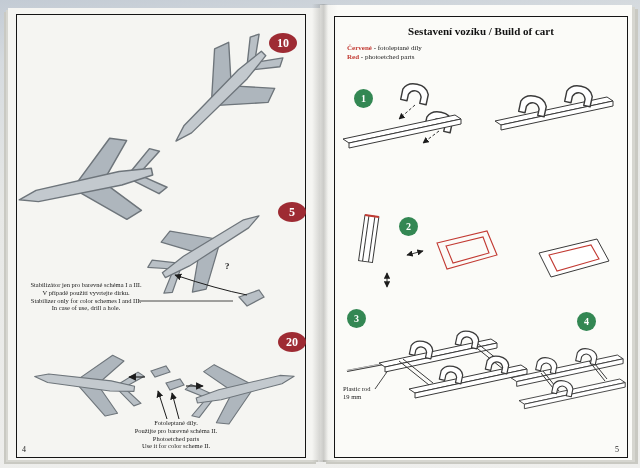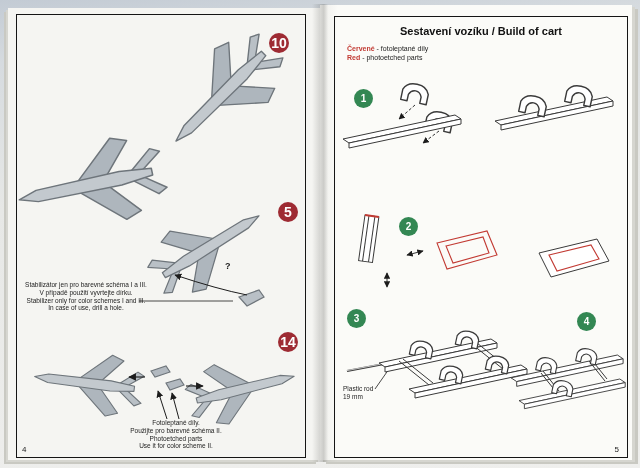--- a/index.html
+++ b/index.html
@@ -6,27 +6,27 @@
   body{font-family:"Liberation Sans", sans-serif; background:#9aa0a6;}
   .photo{position:relative;width:640px;height:468px;overflow:hidden;
     background:linear-gradient(175deg,#c3cbd4 0%,#d6dbdf 12%,#e7e8e6 40%,#efefed 100%);}
   .page{position:absolute;background:#f8f8f5;}
   .page-left{left:8px;top:8px;width:312px;height:452px;background:#f5f5f2;
     box-shadow:-2px 2px 0 #d6d6d0,-4px 4px 0 #c9c9c2;}
   .page-right{left:320px;top:5px;width:312px;height:455px;background:#fbfbf8;
     box-shadow:3px 2px 0 #d6d6d0,6px 4px 0 #c9c9c2;}
   .fold{position:absolute;left:312px;top:4px;width:26px;height:458px;z-index:1;
     background:linear-gradient(90deg,rgba(120,120,115,0) 0%,rgba(80,80,76,0.28) 45%,rgba(120,120,115,0.06) 62%,rgba(0,0,0,0) 100%);}
-  .frame{position:absolute;border:1.5px solid #151515;z-index:2;}
+  .frame{position:absolute;border:1.5px solid #151515;z-index:2;font-family:Liberation Serif, serif;}
   .frame-left{left:16px;top:14px;width:288px;height:442px;}
   .frame-right{left:334px;top:16px;width:292px;height:440px;}
   .art{position:absolute;left:0;top:0;width:100%;height:100%;}
   .badge{position:absolute;border-radius:50%;color:#fff;font-weight:bold;
     display:flex;align-items:center;justify-content:center;z-index:3;}
-  .badge-red{width:20px;height:20px;font-size:14px;background:#9e2b33;}
+  .badge-red{width:28px;height:20px;font-size:12px;background:#9e2b33;}
   .badge-green{width:19px;height:19px;font-size:10px;background:#338753;}
   .note{position:absolute;font-size:6.5px;line-height:1.2;text-align:center;color:#1c1c1c;z-index:3;}
   .qmark{position:absolute;font-size:9px;font-weight:bold;color:#1c1c1c;z-index:3;}
   .pagenum{position:absolute;font-size:8px;color:#222;z-index:3;}
   .title{position:absolute;top:8px;left:0;width:100%;text-align:center;
     font-size:11px;font-weight:bold;color:#111;z-index:3;}
   .legend{position:absolute;left:12px;top:27px;font-size:7px;line-height:1.35;z-index:3;}
   .legend-term{color:#c23a33;font-weight:bold;}
   .legend-rest{color:#222;}
   .rodlabel{position:absolute;left:8px;top:368px;width:60px;font-size:6.5px;
@@ -72,21 +72,21 @@
       <path d="M134,356 l15,-5 l4,6 l-15,5 z" fill="#b2b9c0" stroke="#6e757b" stroke-width="1.1"></path>
       <path d="M149,368 l14,-4 l4,6 l-14,5 z" fill="#b2b9c0" stroke="#6e757b" stroke-width="1.1"></path>
       <line x1="128" y1="362" x2="112" y2="362" stroke="#1c1c1c" stroke-width="1.1" marker-end="url(#arrL)"></line>
       <line x1="169" y1="371" x2="186" y2="371" stroke="#1c1c1c" stroke-width="1.1" marker-end="url(#arrL)"></line>
       <line x1="150" y1="404" x2="141" y2="376" stroke="#1c1c1c" stroke-width="1" marker-end="url(#arrL)"></line>
       <line x1="162" y1="404" x2="155" y2="378" stroke="#1c1c1c" stroke-width="1" marker-end="url(#arrL)"></line>
     </svg>
 
     <div class="badge badge-red" style="left:252px;top:18px">10</div>
     <div class="badge badge-red" style="left:261px;top:187px">5</div>
-    <div class="badge badge-red" style="left:261px;top:317px">14</div>
+    <div class="badge badge-red" style="left:261px;top:317px">20</div>
 
     <div class="qmark" style="left:208px;top:246px">?</div>
 
     <div class="note" style="left:2px;top:266px;width:134px">
       <div>Stabilizátor jen pro barevné schéma I a III.</div>
       <div>V případě použití vyvrtejte dírku.</div>
       <div>Stabilizer only for color schemes I and III.</div>
       <div>In case of use, drill a hole.</div>
     </div>
 

